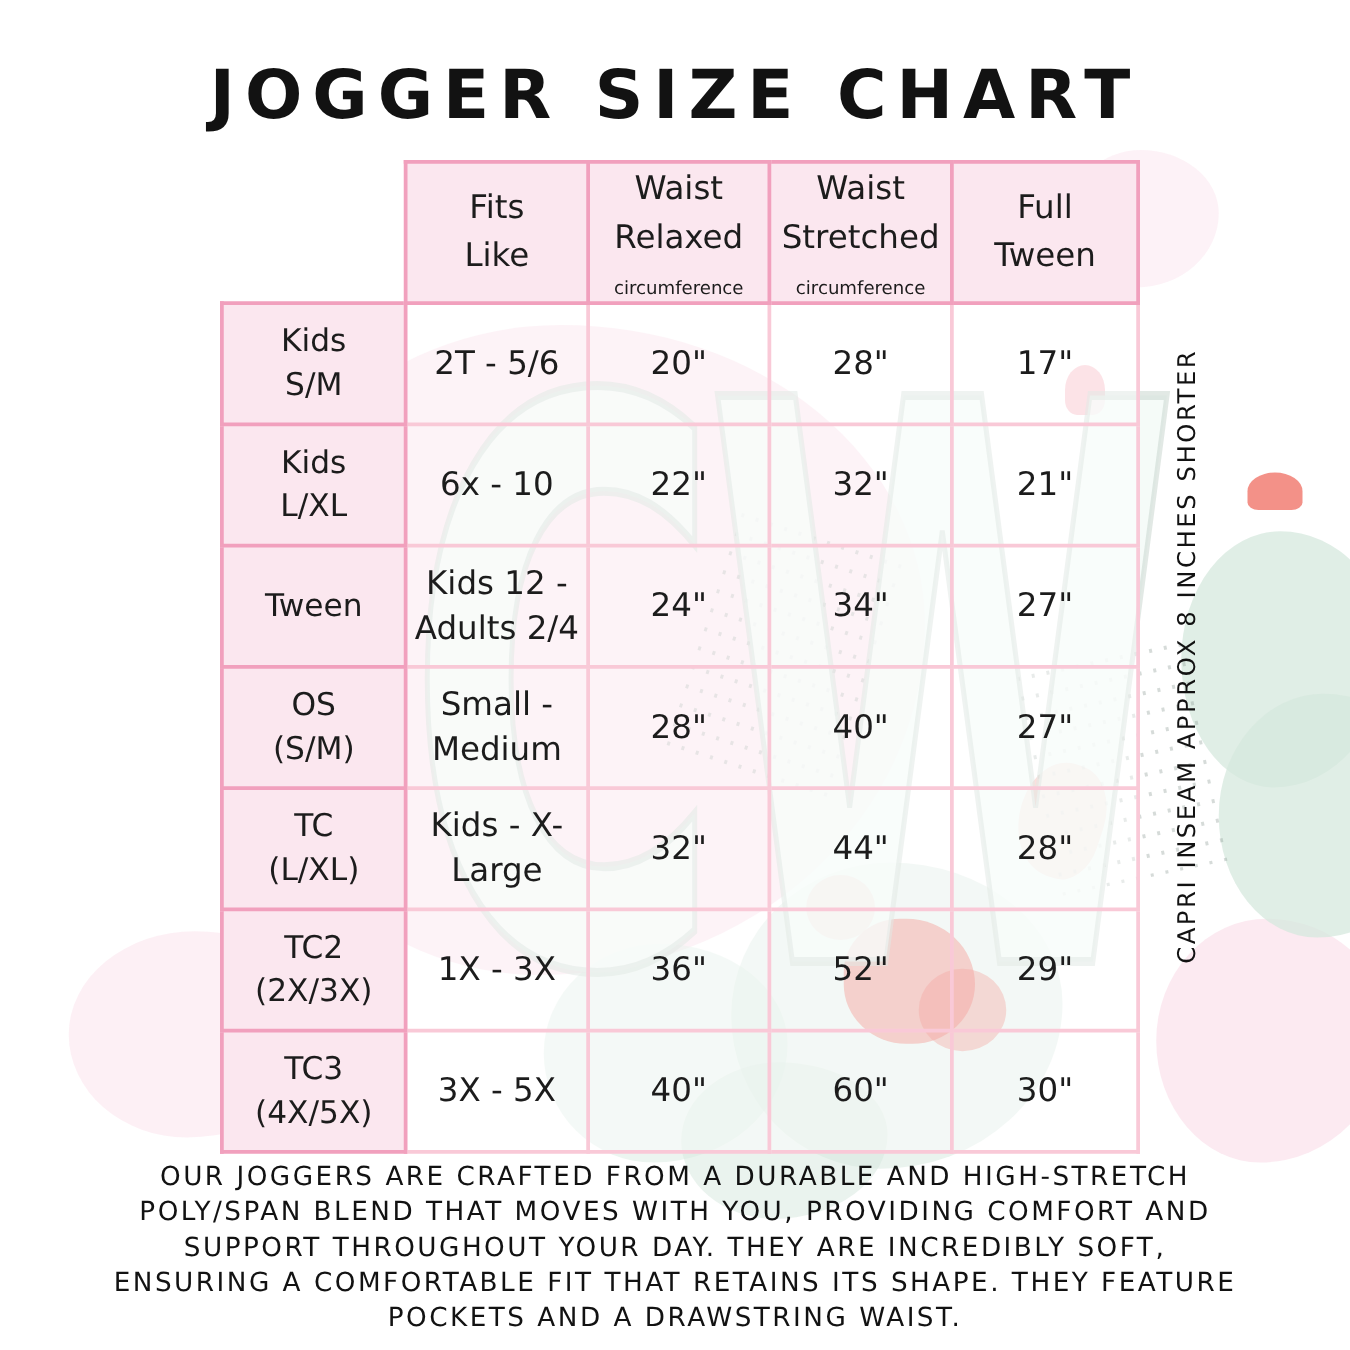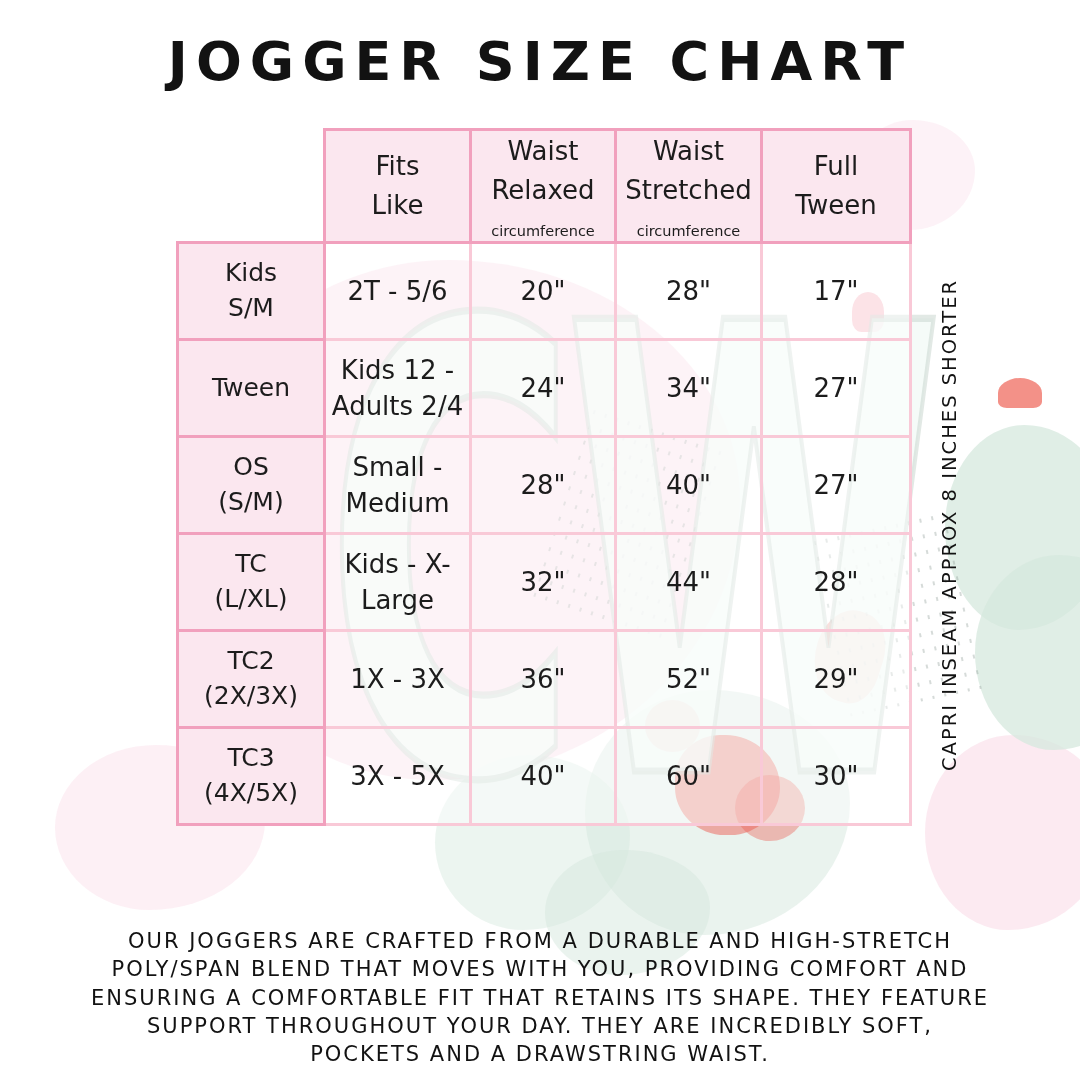--- a/index.html
+++ b/index.html
@@ -37,21 +37,21 @@
   .cw{
     position:absolute;left:295px;top:255px;width:665px;height:600px;
     display:flex;align-items:center;justify-content:center;
     font-size:345px;font-weight:bold;letter-spacing:-14px;
     transform:scaleY(1.80);transform-origin:center;
     color:rgba(242,250,246,0.80);
     -webkit-text-stroke:4px rgba(203,215,208,0.55);
   }
   
   .title{
-    position:absolute;left:0;top:30px;width:1080px;z-index:2;margin:0;
+    position:absolute;left:0;top:44px;width:1080px;z-index:2;margin:0;
     text-align:center;font-size:54px;font-weight:bold;letter-spacing:8px;
     color:#121212;
   }
   
   table.chart{
     position:absolute;left:176px;top:128px;z-index:2;
     border-collapse:collapse;table-layout:fixed;
   }
   table.chart col.c0{width:147px;}
   table.chart col.c1{width:146px;}
@@ -147,20 +147,29 @@
       <th class="pinkcell">
             <div class="rlabel">Kids S/M</div>
           </th>
       <td class="datacell fitcell">2T - 5/6</td>
       <td class="datacell">20"</td>
       <td class="datacell">28"</td>
       <td class="datacell">17"</td>
     </tr>
     <tr class="datarow">
       <th class="pinkcell">
+            <div class="rlabel">Kids L/XL</div>
+          </th>
+      <td class="datacell fitcell">6x - 10</td>
+      <td class="datacell">22"</td>
+      <td class="datacell">32"</td>
+      <td class="datacell">21"</td>
+    </tr>
+    <tr class="datarow">
+      <th class="pinkcell">
             <div class="rlabel">Tween</div>
           </th>
       <td class="datacell fitcell">Kids 12 - Adults 2/4</td>
       <td class="datacell">24"</td>
       <td class="datacell">34"</td>
       <td class="datacell">27"</td>
     </tr>
     <tr class="datarow">
       <th class="pinkcell">
             <div class="rlabel">OS (S/M)</div>
@@ -198,18 +207,18 @@
       <td class="datacell">30"</td>
     </tr>
   </tbody>
     </table>
 
   <div class="vnote">CAPRI INSEAM APPROX 8 INCHES SHORTER</div>
 
   <div class="footer">
     <div>OUR JOGGERS ARE CRAFTED FROM A DURABLE AND HIGH-STRETCH</div>
     <div>POLY/SPAN BLEND THAT MOVES WITH YOU, PROVIDING COMFORT AND</div>
+    <div>SUPPORT THROUGHOUT YOUR DAY. THEY ARE INCREDIBLY SOFT,</div>
     <div>ENSURING A COMFORTABLE FIT THAT RETAINS ITS SHAPE. THEY FEATURE</div>
-    <div>SUPPORT THROUGHOUT YOUR DAY. THEY ARE INCREDIBLY SOFT,</div>
     <div>POCKETS AND A DRAWSTRING WAIST.</div>
   </div>
 
 </div>
 
 </body></html>

